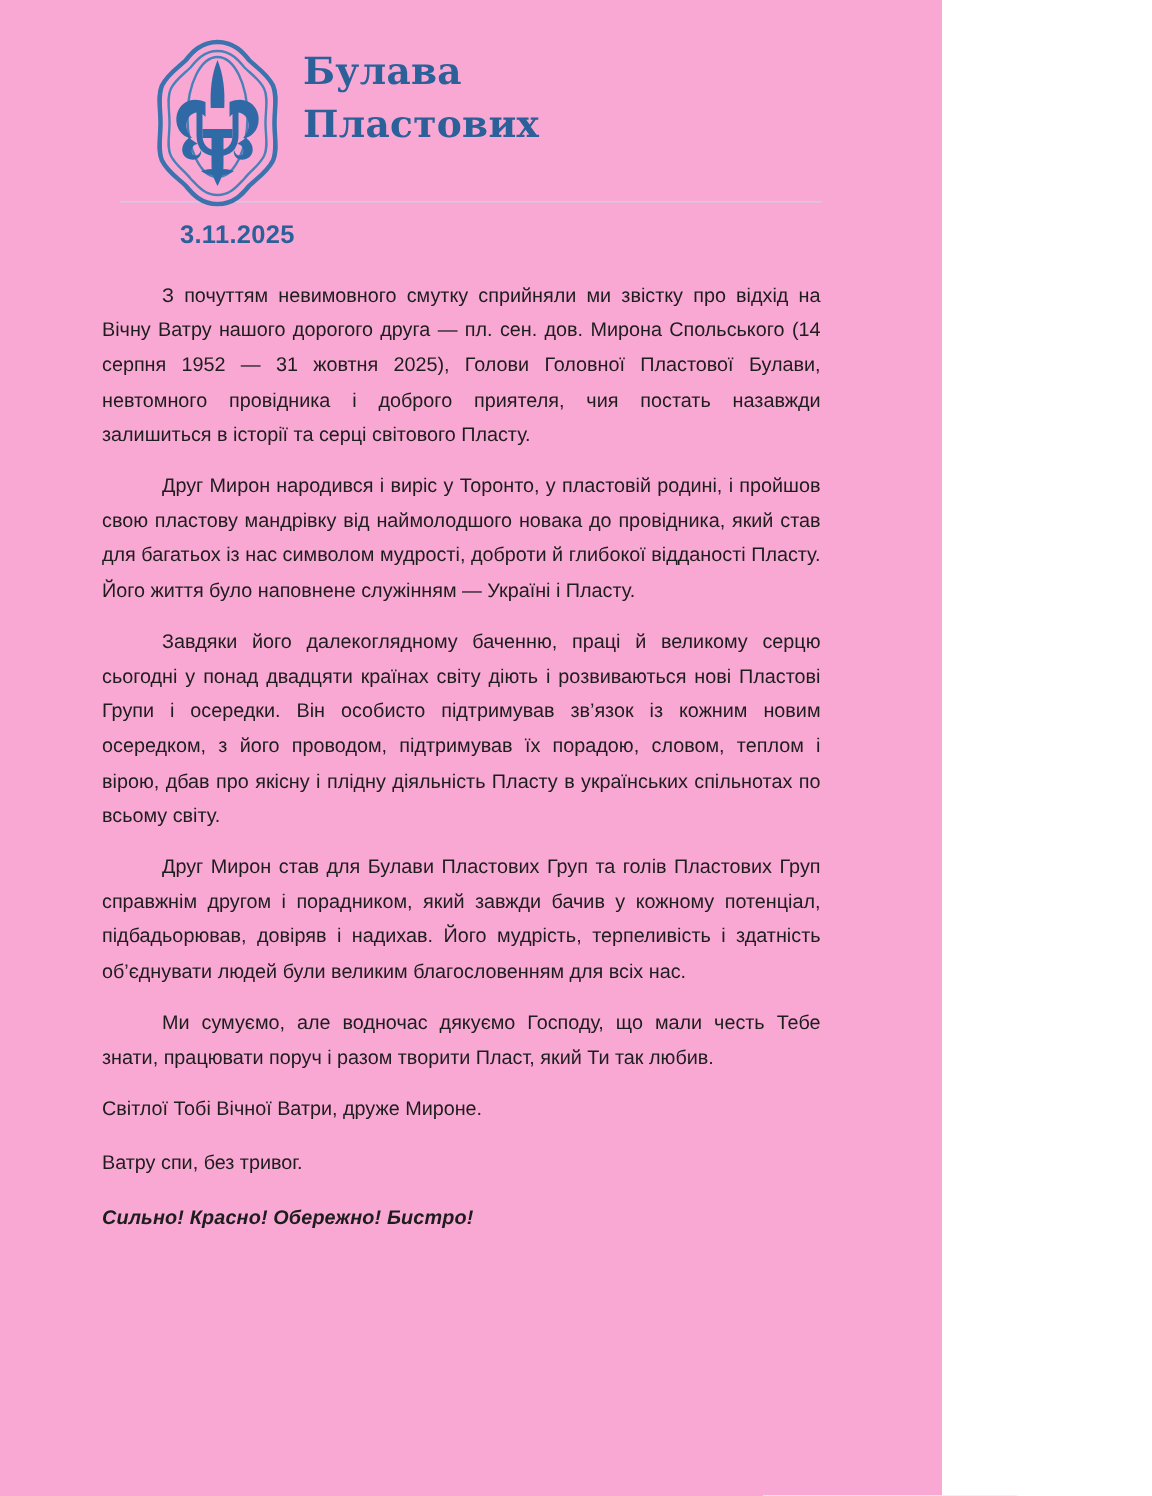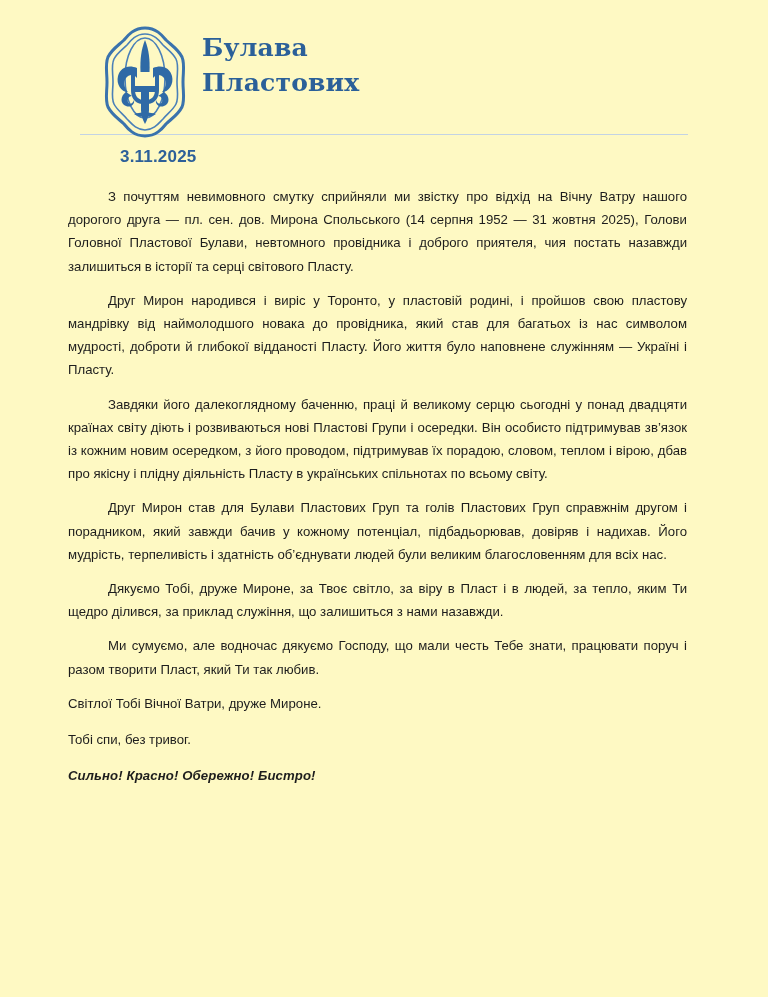--- a/index.html
+++ b/index.html
@@ -11,23 +11,23 @@
   body {
     width: 768px;
     height: 997px;
     font-family: "Liberation Sans", sans-serif;
     color: #1a1a1a;
     overflow: hidden;
   }
 
   .page {
     position: relative;
-    width: 768px;
+    width: 628px;
     height: 997px;
-    background: #fef9c3;
+    background: #f9a8d4;
     box-sizing: border-box;
   }
 
   
   .letterhead {
     display: flex;
     align-items: flex-start;
     padding: 26px 0 0 104px;
     height: 118px;
     box-sizing: border-box;
@@ -185,22 +185,21 @@
     <div class="divider"></div>
   </div>
 
   <div class="date-line">3.11.2025</div>
 
   <div class="body-copy">
     <p class="indent">З почуттям невимовного смутку сприйняли ми звістку про відхід на Вічну Ватру нашого дорогого друга — пл. сен. дов. Мирона Спольського (14 серпня 1952 — 31 жовтня 2025), Голови Головної Пластової Булави, невтомного провідника і доброго приятеля, чия постать назавжди залишиться в історії та серці світового Пласту.</p>
     <p class="indent">Друг Мирон народився і виріс у Торонто, у пластовій родині, і пройшов свою пластову мандрівку від наймолодшого новака до провідника, який став для багатьох із нас символом мудрості, доброти й глибокої відданості Пласту. Його життя було наповнене служінням — Україні і Пласту.</p>
     <p class="indent">Завдяки його далекоглядному баченню, праці й великому серцю сьогодні у понад двадцяти країнах світу діють і розвиваються нові Пластові Групи і осередки. Він особисто підтримував зв’язок із кожним новим осередком, з його проводом, підтримував їх порадою, словом, теплом і вірою, дбав про якісну і плідну діяльність Пласту в українських спільнотах по всьому світу.</p>
     <p class="indent">Друг Мирон став для Булави Пластових Груп та голів Пластових Груп справжнім другом і порадником, який завжди бачив у кожному потенціал, підбадьорював, довіряв і надихав. Його мудрість, терпеливість і здатність об’єднувати людей були великим благословенням для всіх нас.</p>
-    <p class="indent">Дякуємо Тобі, друже Мироне, за Твоє світло, за віру в Пласт і в людей, за тепло, яким Ти щедро ділився, за приклад служіння, що залишиться з нами назавжди.</p>
     <p class="indent">Ми сумуємо, але водночас дякуємо Господу, що мали честь Тебе знати, працювати поруч і разом творити Пласт, який Ти так любив.</p>
 
     <p class="plain">Світлої Тобі Вічної Ватри, друже Мироне.</p>
-    <p class="plain">Тобі спи, без тривог.</p>
+    <p class="plain">Ватру спи, без тривог.</p>
 
     <p class="motto">Сильно! Красно! Обережно! Бистро!</p>
   </div>
 
 </div>
 
 </body></html>

